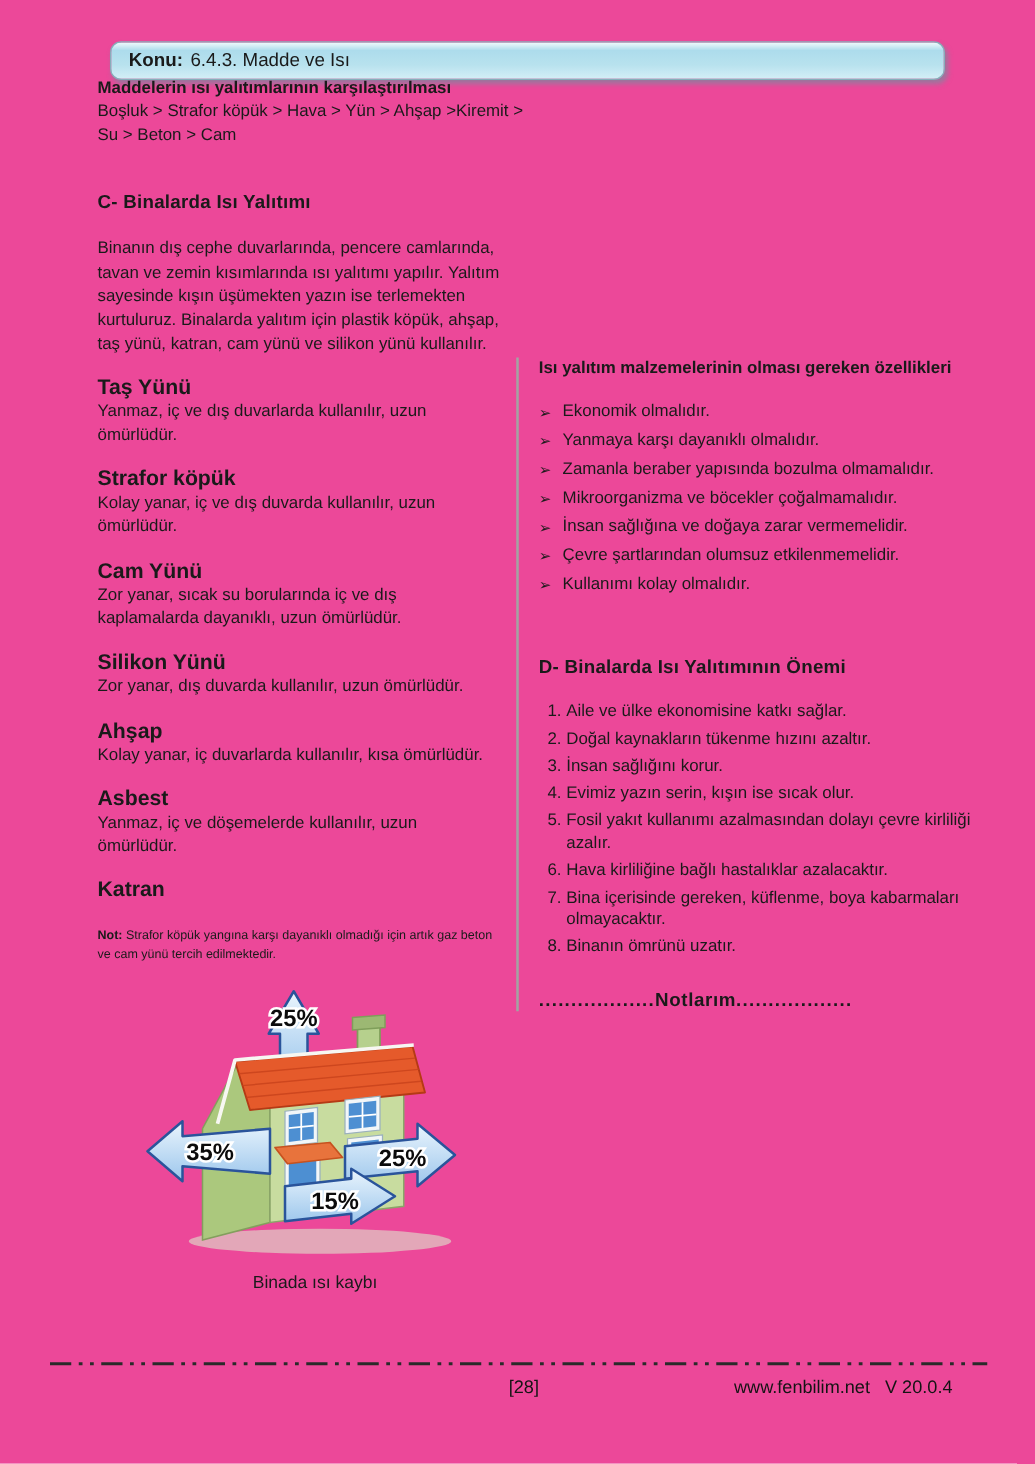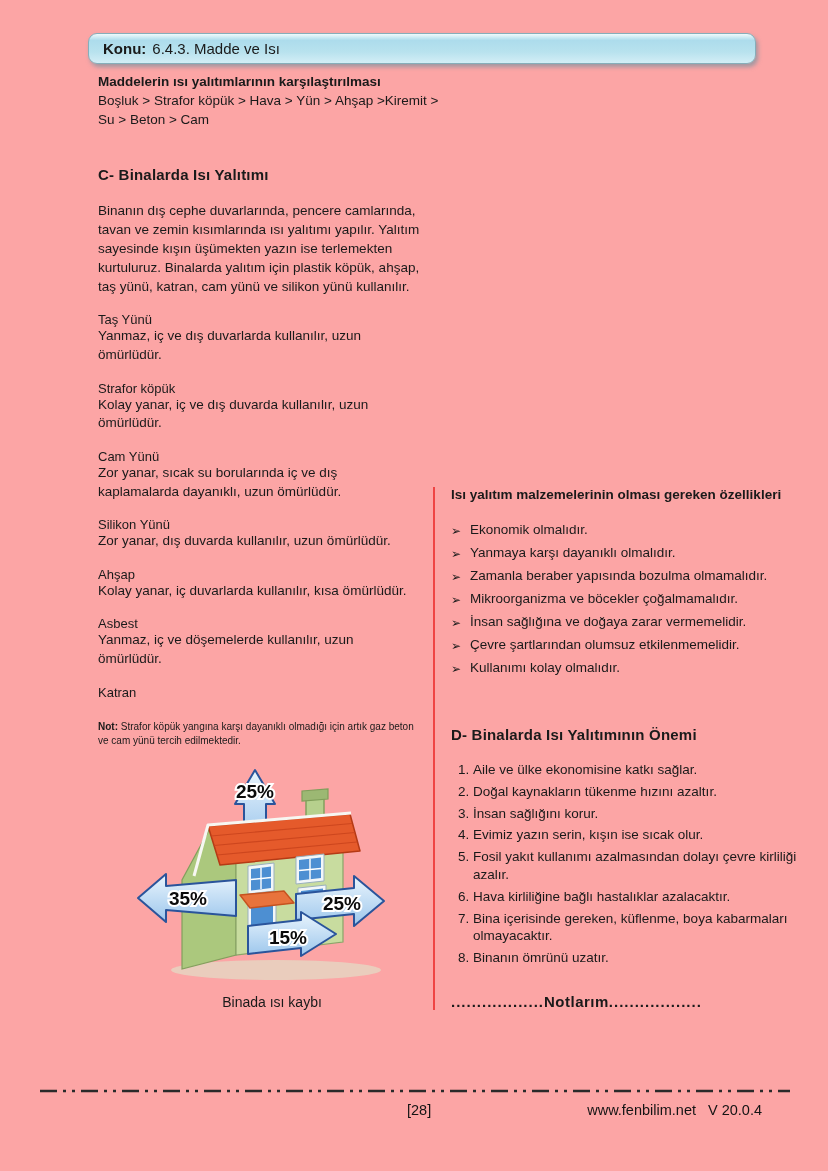--- a/index.html
+++ b/index.html
@@ -1,43 +1,43 @@
 <!DOCTYPE html>
 <html><head>
 <meta charset="utf-8">
 <style>
   html,body{margin:0;padding:0;background:#ffffff;}
   .page{
     position:relative;width:828px;height:1171px;margin:0 auto;
-    background:#fca5a5;overflow:hidden;
+    background:#ec4899;overflow:hidden;
     font-family:"Liberation Sans",sans-serif;color:#1a1a1a;
   }
   
   .banner{
     position:absolute;left:88px;top:33px;width:668px;height:31px;
     border:1px solid #86aeba;border-radius:9px;
     background:linear-gradient(180deg,#f0fafc 0%,#addcec 22%,#b8e2ee 62%,#d3eef6 100%);
     box-shadow:2px 3px 4px rgba(110,145,160,.65);
     display:flex;align-items:center;padding-left:14px;box-sizing:border-box;
     font-size:15px;
   }
   .banner b{margin-right:6px;}
   
   .columns{
     position:absolute;left:78px;top:85px;width:712px;height:925px;
-    display:flex;align-items:flex-end;margin-left:20px;
+    display:flex;align-items:center;
   }
   .col-left{width:322px;flex:none;}
-  .col-right{flex:1;margin-left:13px;border-left:2px solid #ef4444;padding-left:16px;}
+  .col-right{flex:1;margin-left:13px;border-left:2px solid #a3a3a3;padding-left:16px;}
   .sub-head{font-weight:bold;font-size:13.5px;margin:0 0 2px 0;}
   .big-head{font-weight:bold;font-size:15px;margin:36px 0 0 0;letter-spacing:.2px;}
   .line{font-size:13.5px;line-height:1.42;white-space:nowrap;}
   .para{font-size:13.5px;line-height:1.42;margin:18px 0 0 0;}
   .mat{margin-top:16px;}
-  .mat .mat-name{font-weight:normal;font-size:13px;}
+  .mat .mat-name{font-weight:bold;font-size:17px;}
   .mat .mat-desc{font-size:13.5px;line-height:1.38;}
   .note{font-size:10px;line-height:1.42;margin:20px 0 0 0;}
   
   .props{list-style:none;margin:20px 0 0 0;padding:0;font-size:13.5px;}
   .props li{display:flex;gap:9px;margin-bottom:5px;line-height:1.25;}
   .props .bullet{flex:none;font-size:12px;line-height:1.5;}
   .importance{margin:18px 0 0 0;padding-left:22px;font-size:13.5px;}
   .importance li{margin-bottom:4px;line-height:1.32;}
   .notes-line{margin:26px 0 0 0;font-size:15px;font-weight:bold;letter-spacing:.5px;}
   .notes-line .dots{font-weight:bold;letter-spacing:1px;}

